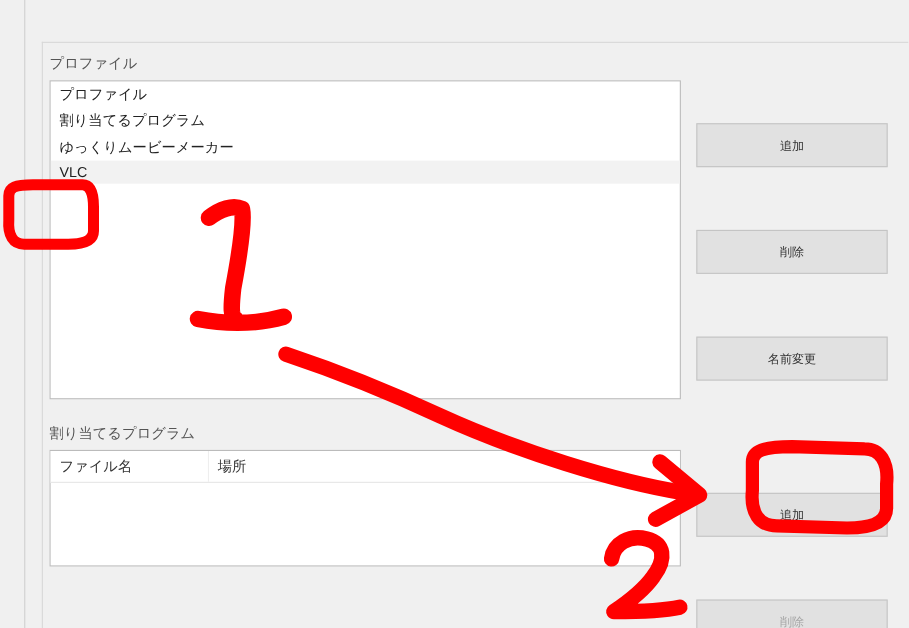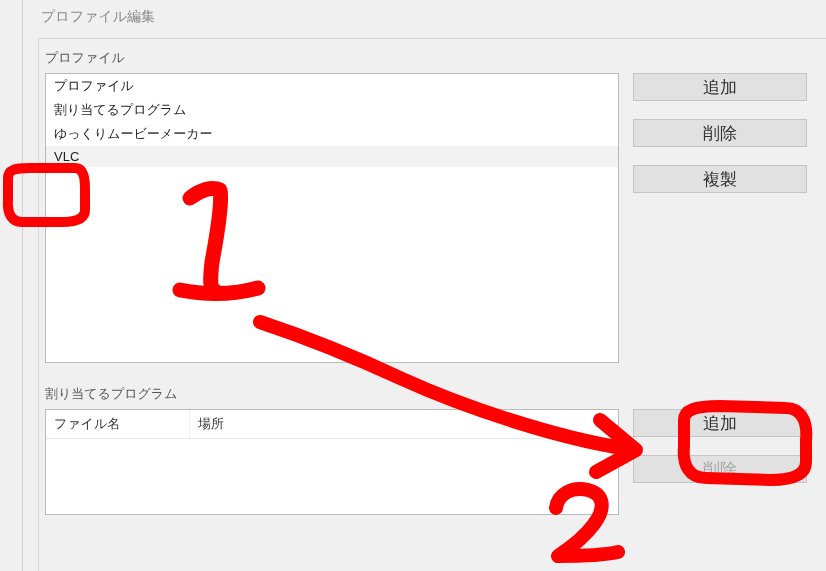--- a/index.html
+++ b/index.html
@@ -69,26 +69,27 @@
     .btn-col {
       display: flex;
       flex-direction: column;
       gap: 18px;
       width: 174px;
     }
     .btn {
       display: flex;
       align-items: center;
       justify-content: center;
-      height: 28px;
+      height: 40px;
       background: #e1e1e1;
       border: 1px solid #c4c4c4;
-      font-size: 17px;
+      font-size: 11px;
       color: #333;
       cursor: pointer;
+      margin-top: 39px;
     }
     .btn.disabled {
       color: #a6a6a6;
       cursor: default;
     }
     
     .assign-row {
       margin-top: 22px;
     }
     .tablebox {
@@ -115,36 +116,35 @@
       position: absolute;
       left: 0; top: 0;
       width: 826px; height: 571px;
       pointer-events: none;
     }
   </style>
 </head>
 <body>
 
 <div class="window">
-  <div class="title">プロファイル編集</div>
 
   <div class="panel">
 
     <div class="section-label">プロファイル</div>
     <div class="row">
       <div class="listbox" id="profiles-list">
           <div class="item">プロファイル</div>
           <div class="item">割り当てるプログラム</div>
           <div class="item">ゆっくりムービーメーカー</div>
           <div class="item selected">VLC</div>
         </div>
       <div class="btn-col">
         <div class="btn">追加</div>
         <div class="btn">削除</div>
-        <div class="btn">複製</div>
+        <div class="btn">名前変更</div>
       </div>
     </div>
 
     <div class="assign-row">
       <div class="section-label">割り当てるプログラム</div>
       <div class="row">
         <div class="tablebox">
           <div class="thead">
             <div class="th fname">ファイル名</div>
             <div class="th loc">場所</div>

